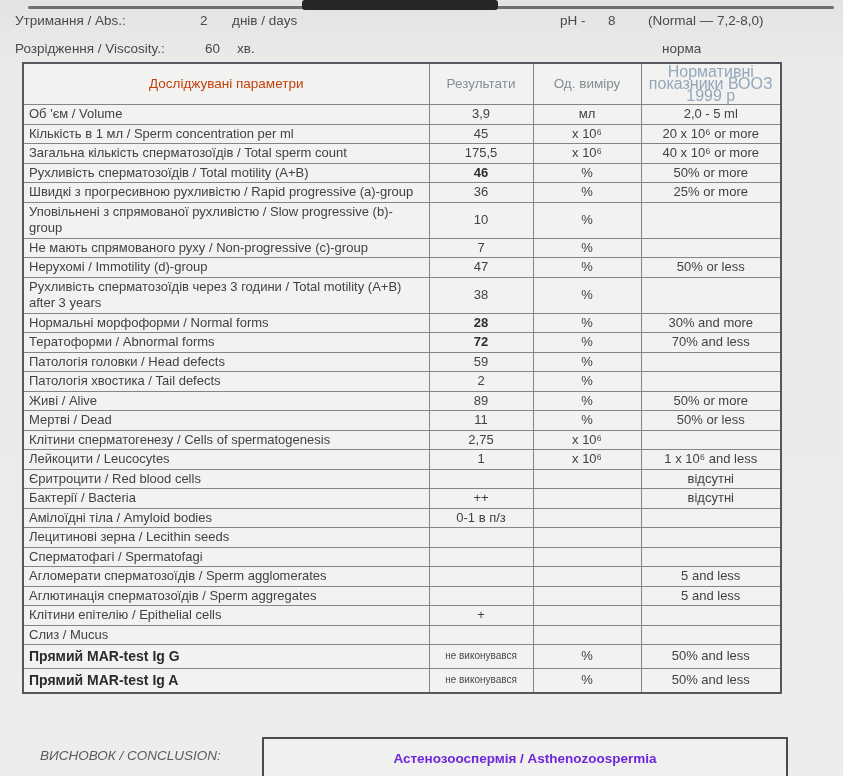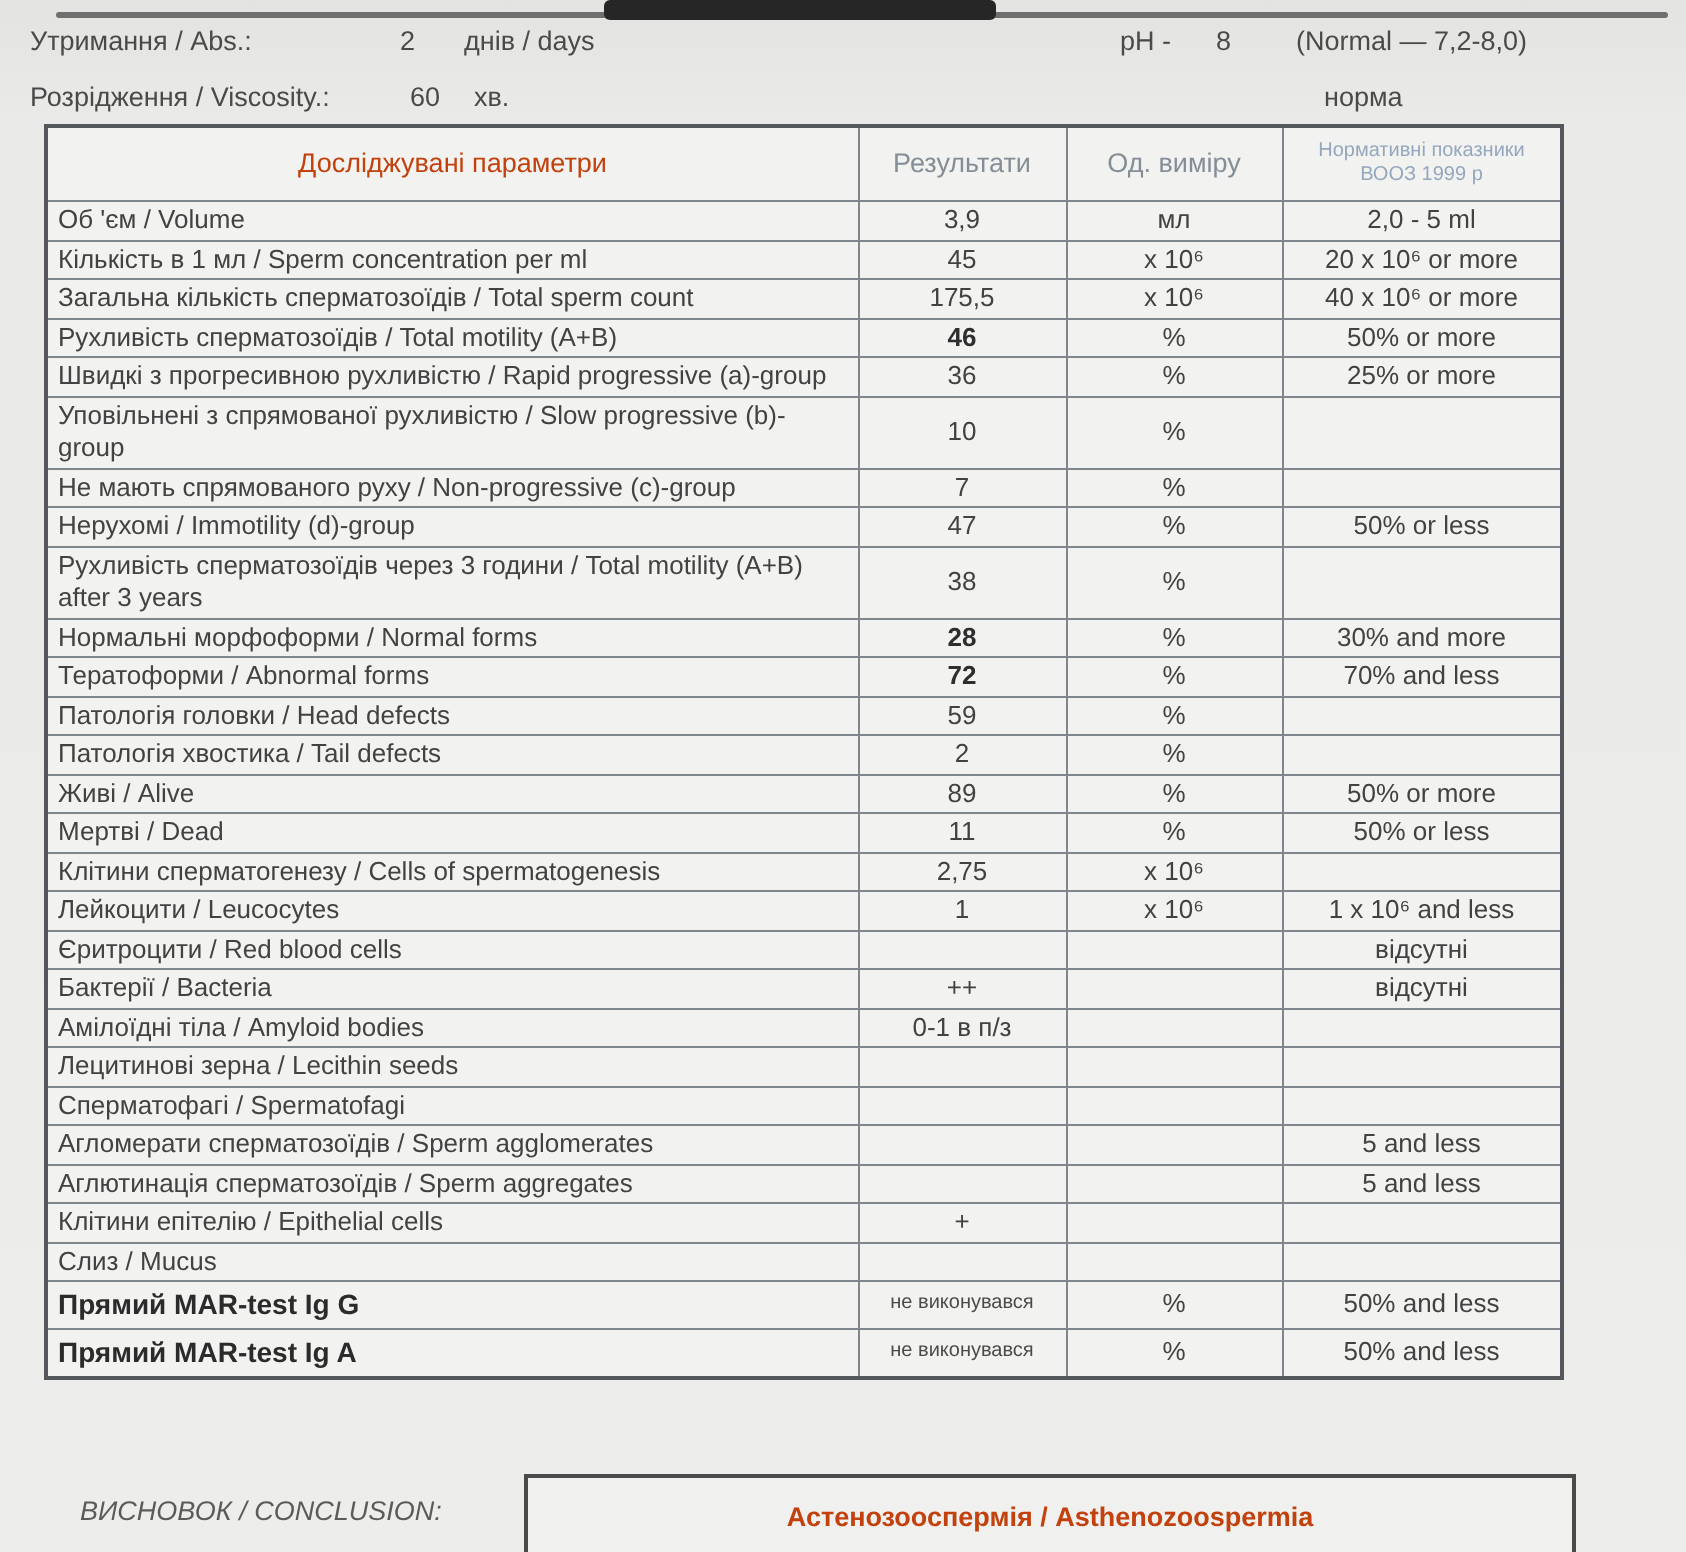--- a/index.html
+++ b/index.html
@@ -39,38 +39,38 @@
     border:1px solid #7f868c;
     font-weight:normal;
     padding:1px 5px;
     line-height:16.5px;
     font-size:13px;
     overflow:hidden;
   }
   .results-table thead th{height:32px;padding:2px 4px;}
   th.h-param{color:#c2410c;font-size:13.5px;text-align:center;}
   th.h-result,th.h-unit{color:#848e96;font-size:13.5px;text-align:center;}
-  th.h-norm{color:#94a7bd;font-size:10px;line-height:12px;text-align:center;padding:2px 8px;}
+  th.h-norm{color:#94a7bd;font-size:16px;line-height:12px;text-align:center;padding:2px 8px;}
   td.cell-param{text-align:left;color:#424242;}
   td.cell-result,td.cell-unit,td.cell-norm{text-align:center;color:#424242;}
   td.bold{font-weight:bold;color:#2e2e2e;}
   td.param-bold{font-weight:bold;font-size:14px;color:#2b2b2b;}
   td.small{font-size:10px;color:#4a4a4a;}
   tr.tall td{height:21px;}
   
   .conclusion-label{
     position:absolute;left:40px;top:748px;
     font-size:13.5px;font-style:italic;color:#5b5b5b;white-space:nowrap;
   }
   .conclusion-box{
     position:absolute;left:262px;top:737px;width:522px;height:39px;
     border:2px solid #4a4a4a;background:#f0f0ee;
     display:flex;align-items:center;justify-content:center;
   }
-  .conclusion-value{font-size:13.5px;font-weight:bold;color:#c2410c;}
+  .conclusion-value{font-size:13.5px;font-weight:bold;color:#6d28d9;}
 </style>
 </head>
 <body>
 
 <div class="top-line"></div>
 <div class="top-darkbar"></div>
 
 <div class="top-info">
   <span class="ti" style="left:15px;top:3px;">Утримання / Abs.:</span>
   <span class="ti" style="left:200px;top:3px;">2</span>

